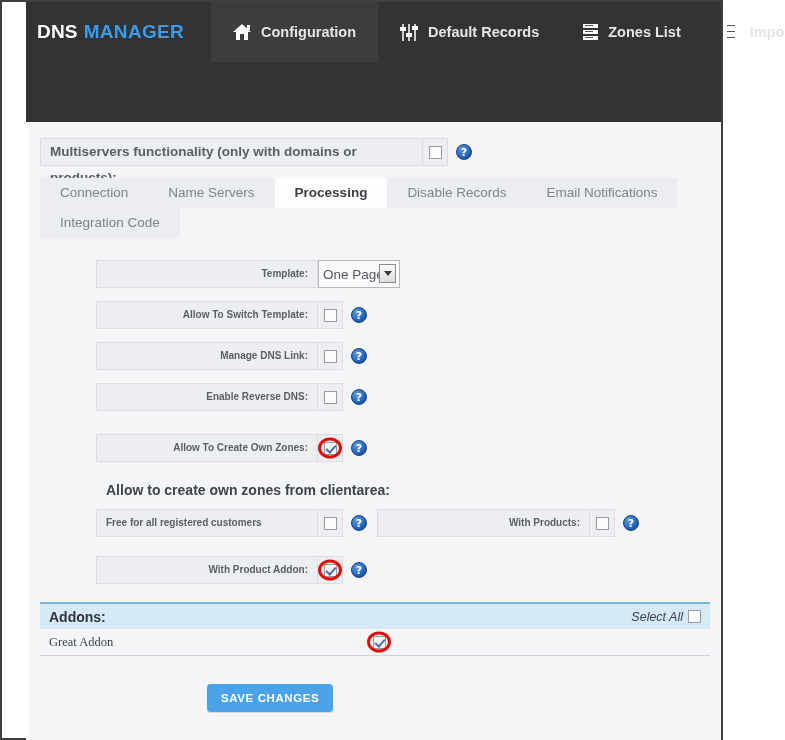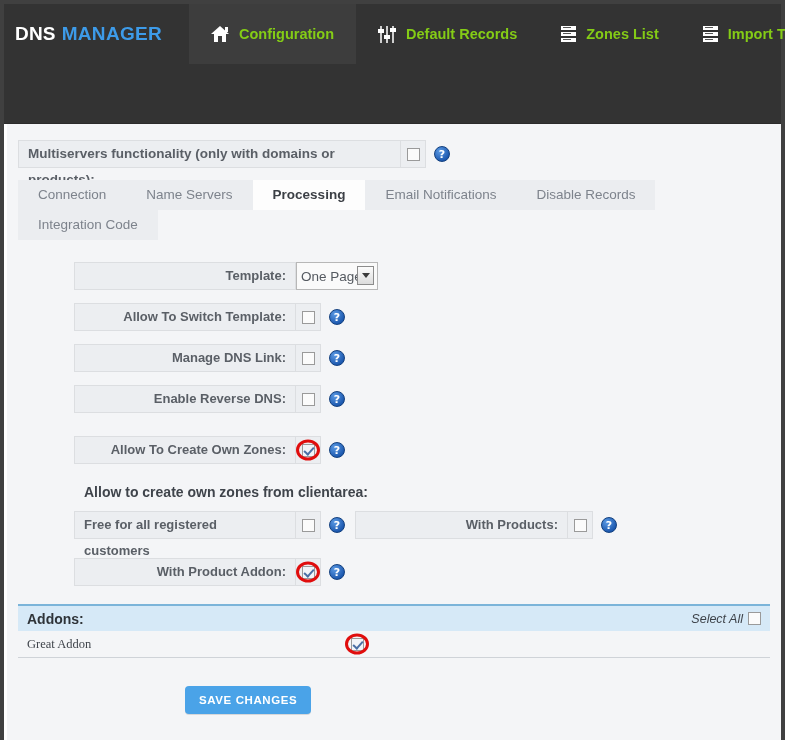--- a/index.html
+++ b/index.html
@@ -5,23 +5,24 @@
   * { box-sizing: border-box; }
   html, body {
     margin: 0; padding: 0;
     width: 785px; height: 740px;
     background: #ffffff;
     font-family: "Liberation Sans", sans-serif;
     overflow: hidden;
   }
   #app {
     position: relative;
-    width: 785px; height: 740px;
+    width: 723px; height: 740px;
     background: #ffffff;
-    border: 4px solid #404040;
+    border: 2px solid #404040;
+    padding-left: 24px;
   }
 
   
   .navbar {
     background: #333333;
     height: 120px;
     position: relative;
     border-bottom: 1px solid #2b2b2b;
   }
   .nav-row {
@@ -49,21 +50,21 @@
     font-weight: bold;
     margin-left: 6px;
     letter-spacing: 0.3px;
   }
   .nav-item {
     display: flex;
     align-items: center;
     gap: 10px;
     padding: 0 22px;
     height: 60px;
-    color: #84cc16;
+    color: #e5e5e5;
     font-size: 14.5px;
     font-weight: bold;
     cursor: pointer;
     white-space: nowrap;
     user-select: none;
   }
   .nav-item.active {
     background: #3d3d3d;
   }
   .nav-row2 {
@@ -238,21 +239,21 @@
     display: flex;
     align-items: center;
     margin-bottom: 13px;
     height: 28px;
   }
   .flabel {
     background: #eceef1;
     border: 1px solid #dcdee1;
     height: 28px;
     line-height: 26px;
-    font-size: 13px;
+    font-size: 10px;
     font-weight: bold;
     color: #5a5f66;
     text-align: right;
     padding: 0 9px;
     flex: none;
   }
   .flabel.lw { width: 222px; }
   .flabel.left-al { text-align: left; }
   .fctl {
     background: #eceef1;
@@ -446,22 +447,22 @@
       <div class="ms-cbwrap">
         <span class="cb"></span>
       </div>
       <span class="help">?</span>
     </div>
 
     <div class="tabs">
       <div class="tab">Connection</div>
       <div class="tab">Name Servers</div>
       <div class="tab active">Processing</div>
+      <div class="tab">Disable Records</div>
       <div class="tab">Email Notifications</div>
-      <div class="tab">Disable Records</div>
       <div class="tab">Integration Code</div>
     </div>
 
     <div class="form-area">
 
       <div class="frow">
         <div class="flabel lw">Template:</div>
         <div class="fctl sel">
           <span class="selwrap">
             <select class="tpl">

